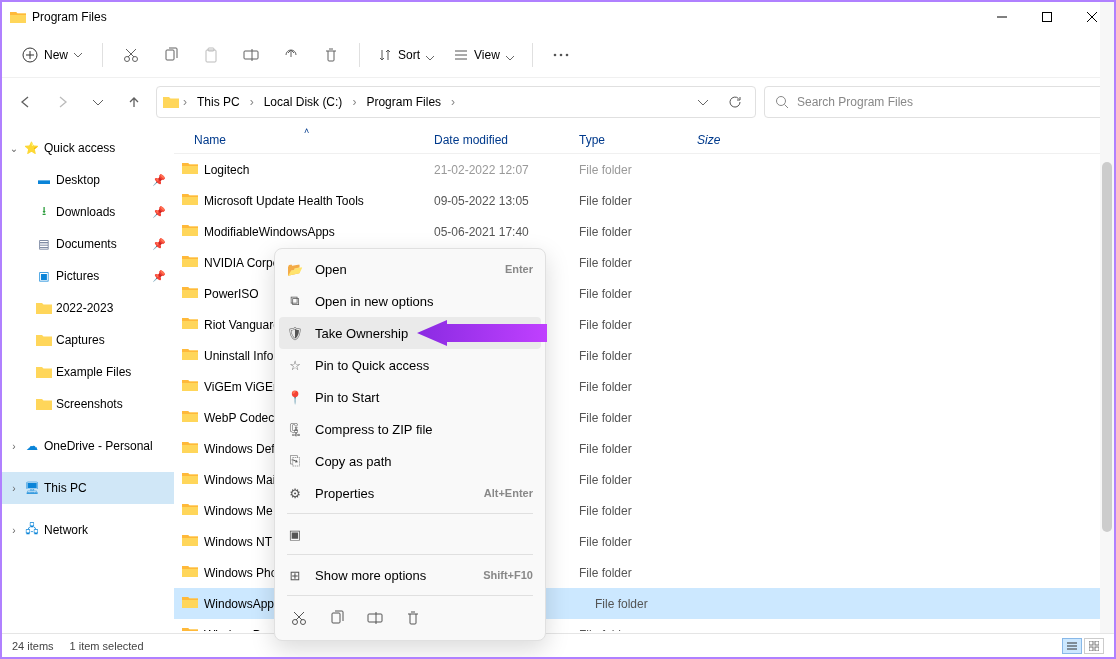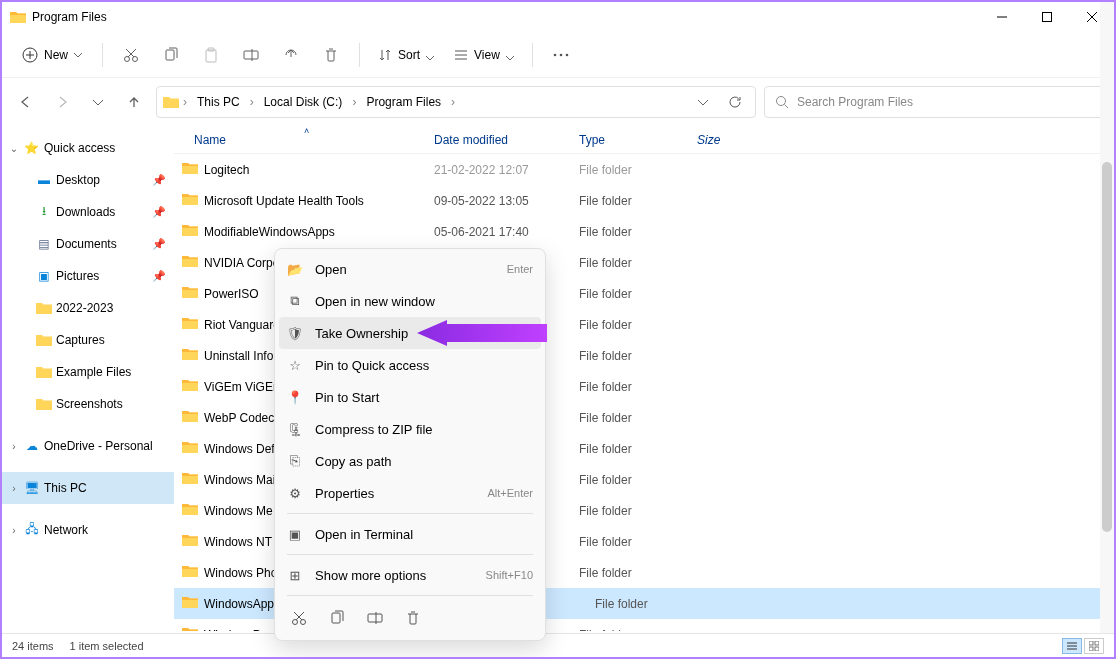--- a/index.html
+++ b/index.html
@@ -62,21 +62,21 @@
 .fr-dimmed { color: #999; }
 
 .folder-icon { width: 16px; height: 14px; }
 
 
 .context-menu { position: absolute; left: 272px; top: 246px; width: 272px; background: #f9f9f9; border: 1px solid #e0e0e0; border-radius: 8px; box-shadow: 0 8px 24px rgba(0,0,0,0.15); padding: 4px; z-index: 100; }
 .cm-item { display: flex; align-items: center; height: 32px; padding: 0 8px; border-radius: 4px; cursor: pointer; gap: 12px; font-size: 13px; }
 .cm-item.highlighted { background: #eaeaea; }
 .cm-icon { width: 16px; display: flex; justify-content: center; color: #555; }
 .cm-label { flex: 1; }
-.cm-shortcut { color: #888; font-size: 11px; }
+.cm-shortcut { color: #888; font-size: 11px; font-weight: bold; }
 .cm-sep { height: 1px; background: #e0e0e0; margin: 4px 8px; }
 .cm-bottom-row { display: flex; justify-content: flex-start; gap: 18px; padding: 8px 10px; }
 .cm-bottom-btn { width: 20px; height: 20px; display: flex; align-items: center; justify-content: center; cursor: pointer; color: #555; }
 
 
 .annotation-arrow { position: absolute; left: 415px; top: 318px; z-index: 200; pointer-events: none; }
 
 
 .statusbar { position: absolute; bottom: 0; left: 0; right: 0; height: 24px; border-top: 1px solid #e5e5e5; display: flex; align-items: center; padding: 0 10px; font-size: 11px; color: #444; gap: 16px; background: #fff; }
 .statusbar-right { margin-left: auto; display: flex; gap: 2px; }
@@ -535,21 +535,21 @@
 </div>
 
 <div class="context-menu">
   <div class="cm-item">
       <span class="cm-icon">📂</span>
       <span class="cm-label">Open</span>
       <span class="cm-shortcut">Enter</span>
     </div>
   <div class="cm-item">
       <span class="cm-icon">⧉</span>
-      <span class="cm-label">Open in new window</span>
+      <span class="cm-label">Open in new options</span>
     </div>
   <div class="cm-item highlighted">
       <span class="cm-icon">🛡</span>
       <span class="cm-label">Take Ownership</span>
     </div>
   <div class="cm-item">
       <span class="cm-icon">☆</span>
       <span class="cm-label">Pin to Quick access</span>
     </div>
   <div class="cm-item">
@@ -565,21 +565,20 @@
       <span class="cm-label">Copy as path</span>
     </div>
   <div class="cm-item">
       <span class="cm-icon">⚙</span>
       <span class="cm-label">Properties</span>
       <span class="cm-shortcut">Alt+Enter</span>
     </div>
   <div class="cm-sep"></div>
   <div class="cm-item">
       <span class="cm-icon">▣</span>
-      <span class="cm-label">Open in Terminal</span>
     </div>
   <div class="cm-sep"></div>
   <div class="cm-item">
       <span class="cm-icon">⊞</span>
       <span class="cm-label">Show more options</span>
       <span class="cm-shortcut">Shift+F10</span>
     </div>
   <div class="cm-sep"></div>
   <div class="cm-bottom-row">
     <div class="cm-bottom-btn">

